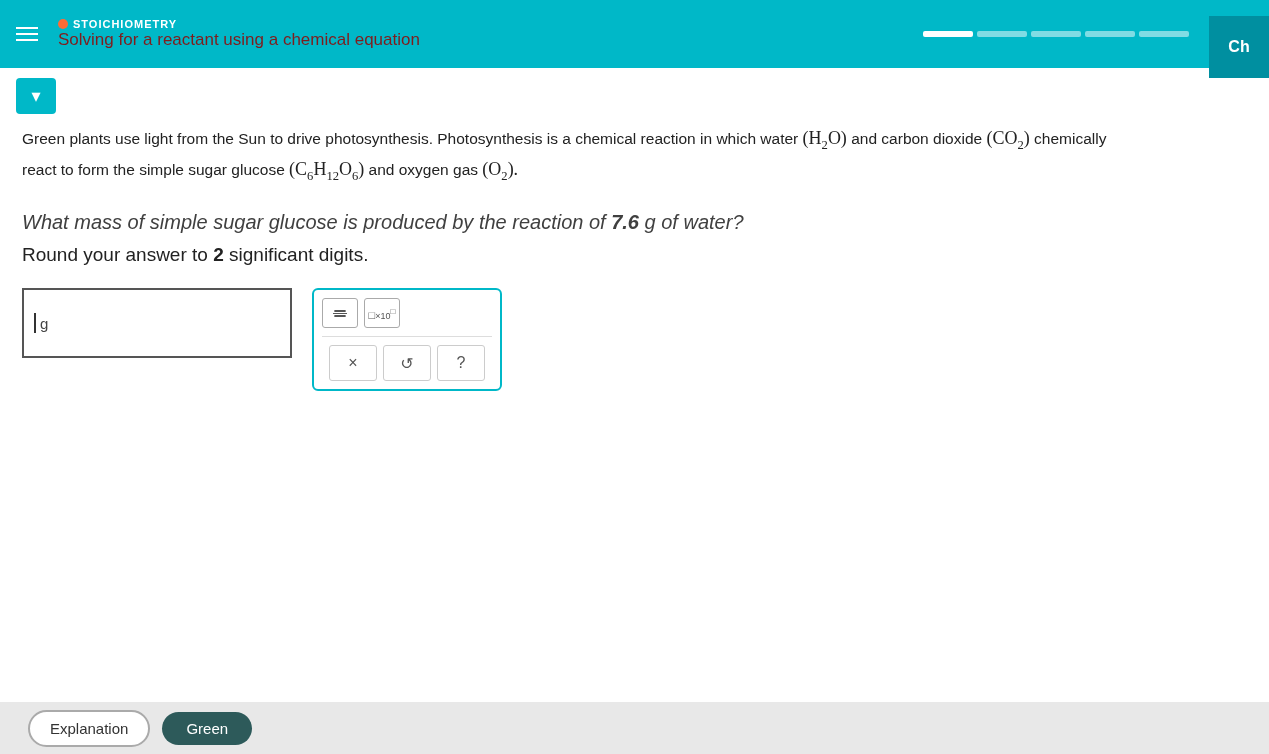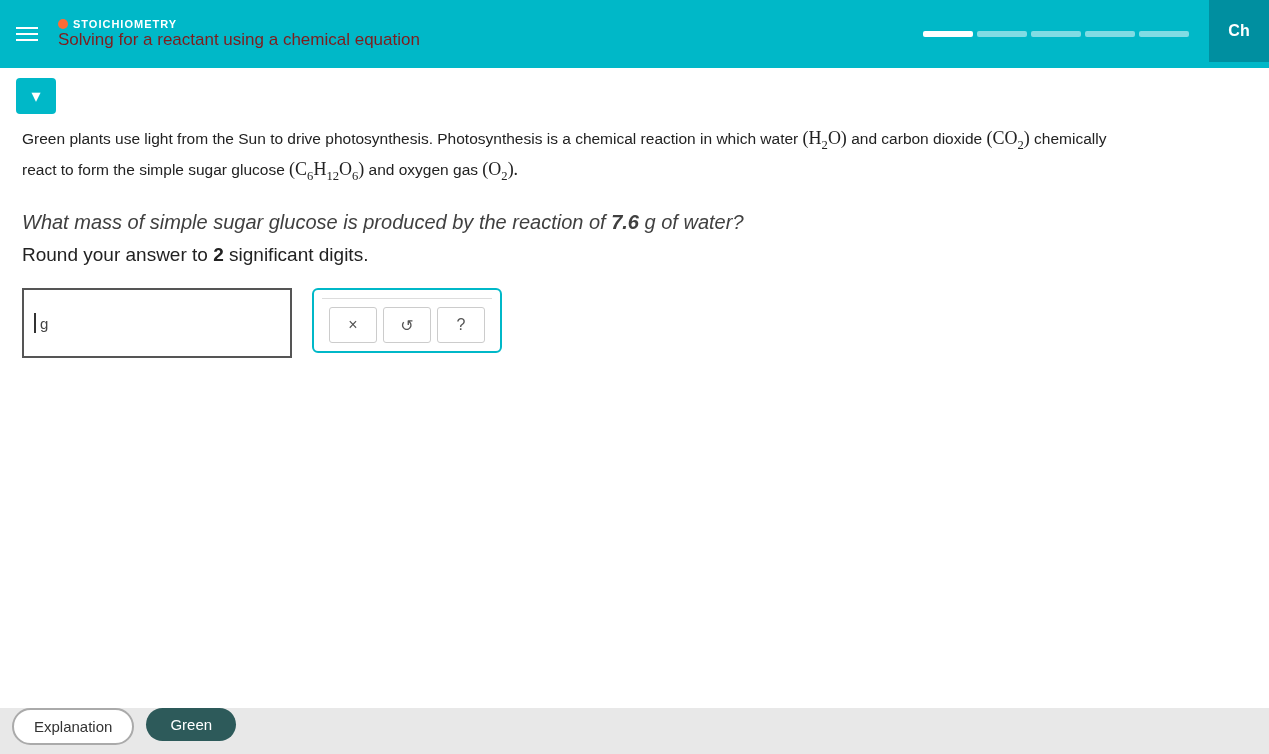--- a/index.html
+++ b/index.html
@@ -68,21 +68,21 @@
       width: 50px;
       background: rgba(255,255,255,0.5);
       border-radius: 2px;
     }
     .progress-segment.filled {
       background: white;
     }
     .header-ch-btn {
       position: absolute;
       right: 0;
-      top: 0;
+      top: 16px;
       height: 62px;
       width: 60px;
       background: #008fa0;
       color: white;
       font-size: 16px;
       font-weight: bold;
       display: flex;
       align-items: center;
       justify-content: center;
       cursor: pointer;
@@ -221,25 +221,25 @@
       font-size: 16px;
       color: #555;
     }
 
     
     .bottom-bar {
       position: absolute;
       bottom: 0;
       left: 0;
       right: 0;
-      height: 46px;
+      height: 52px;
       background: #e8e8e8;
       display: flex;
-      align-items: flex-start;
-      padding: 0 12px;
+      align-items: center;
+      padding: 0 28px;
       gap: 12px;
     }
     .btn-explanation {
       background: white;
       border: 2px solid #aaa;
       border-radius: 24px;
       padding: 8px 20px;
       font-size: 15px;
       color: #333;
       cursor: pointer;
@@ -298,20 +298,34 @@
   </p>
 
   <div class="answer-area">
 
     <div class="answer-input-box">
       <span class="answer-cursor"></span>
       <span class="answer-unit">g</span>
     </div>
 
     <div class="math-toolbar">
+      <div class="toolbar-top">
+
+        <button class="toolbar-btn toolbar-btn-symbol" title="Fraction">
+          <span style="display:flex;flex-direction:column;align-items:center;gap:1px;">
+            <span style="width:12px;height:2px;background:#555;border:1px solid #555;border-radius:1px;"></span>
+            <span style="width:14px;height:1px;background:#555;"></span>
+            <span style="width:12px;height:2px;background:#555;border:1px solid #555;border-radius:1px;"></span>
+          </span>
+        </button>
+
+        <button class="toolbar-btn" title="Scientific notation">
+          <span class="toolbar-x10">□<span style="font-size:9px;vertical-align:middle;">×10</span><sup style="font-size:8px;">□</sup></span>
+        </button>
+      </div>
       <div class="toolbar-actions">
         <button class="action-btn">×</button>
         <button class="action-btn">↺</button>
         <button class="action-btn">?</button>
       </div>
     </div>
   </div>
 </div>
 
 <div class="bottom-bar">

